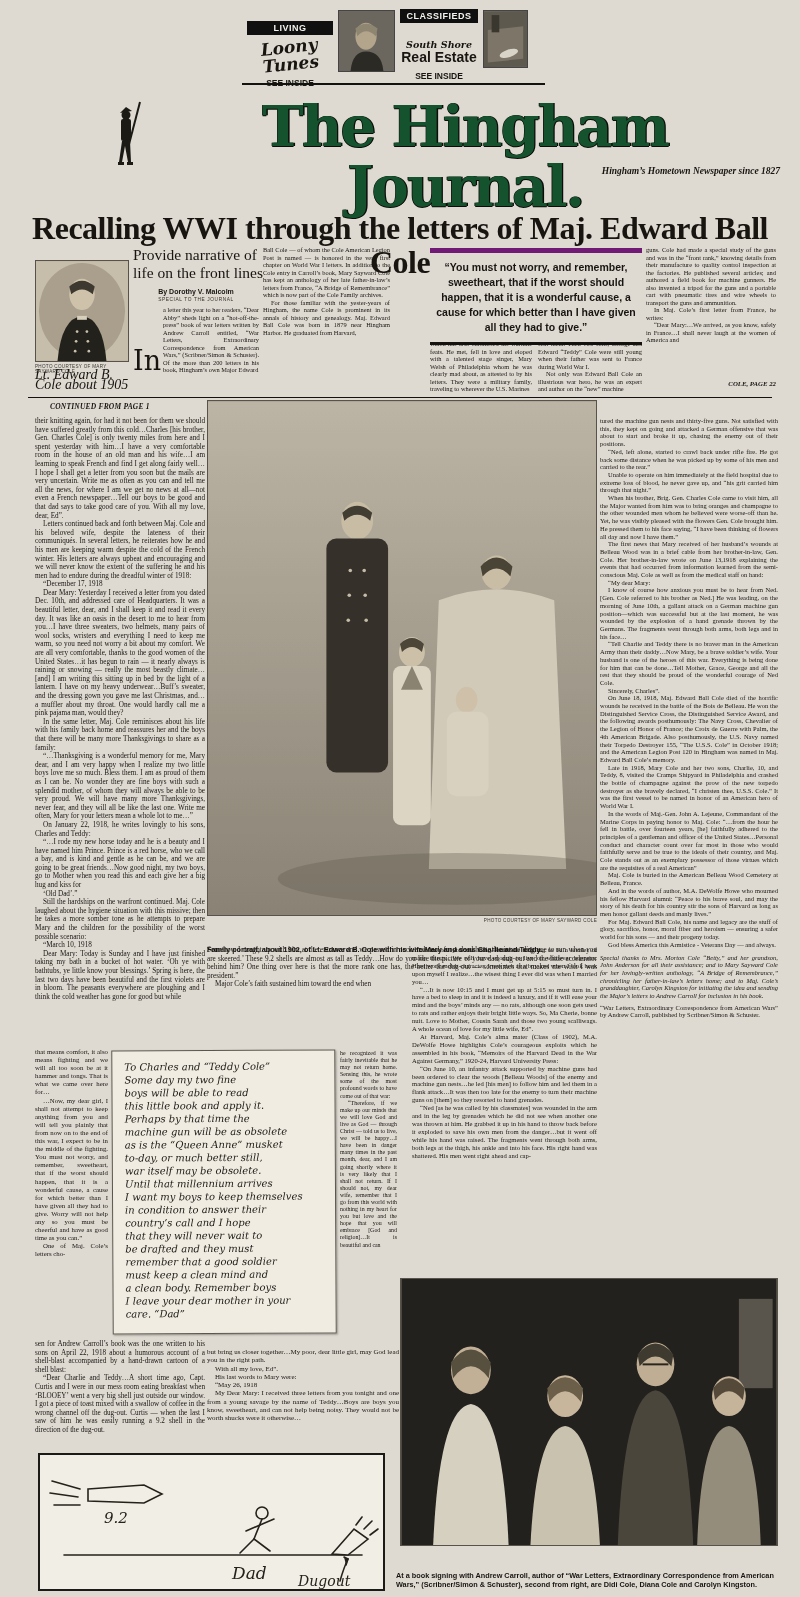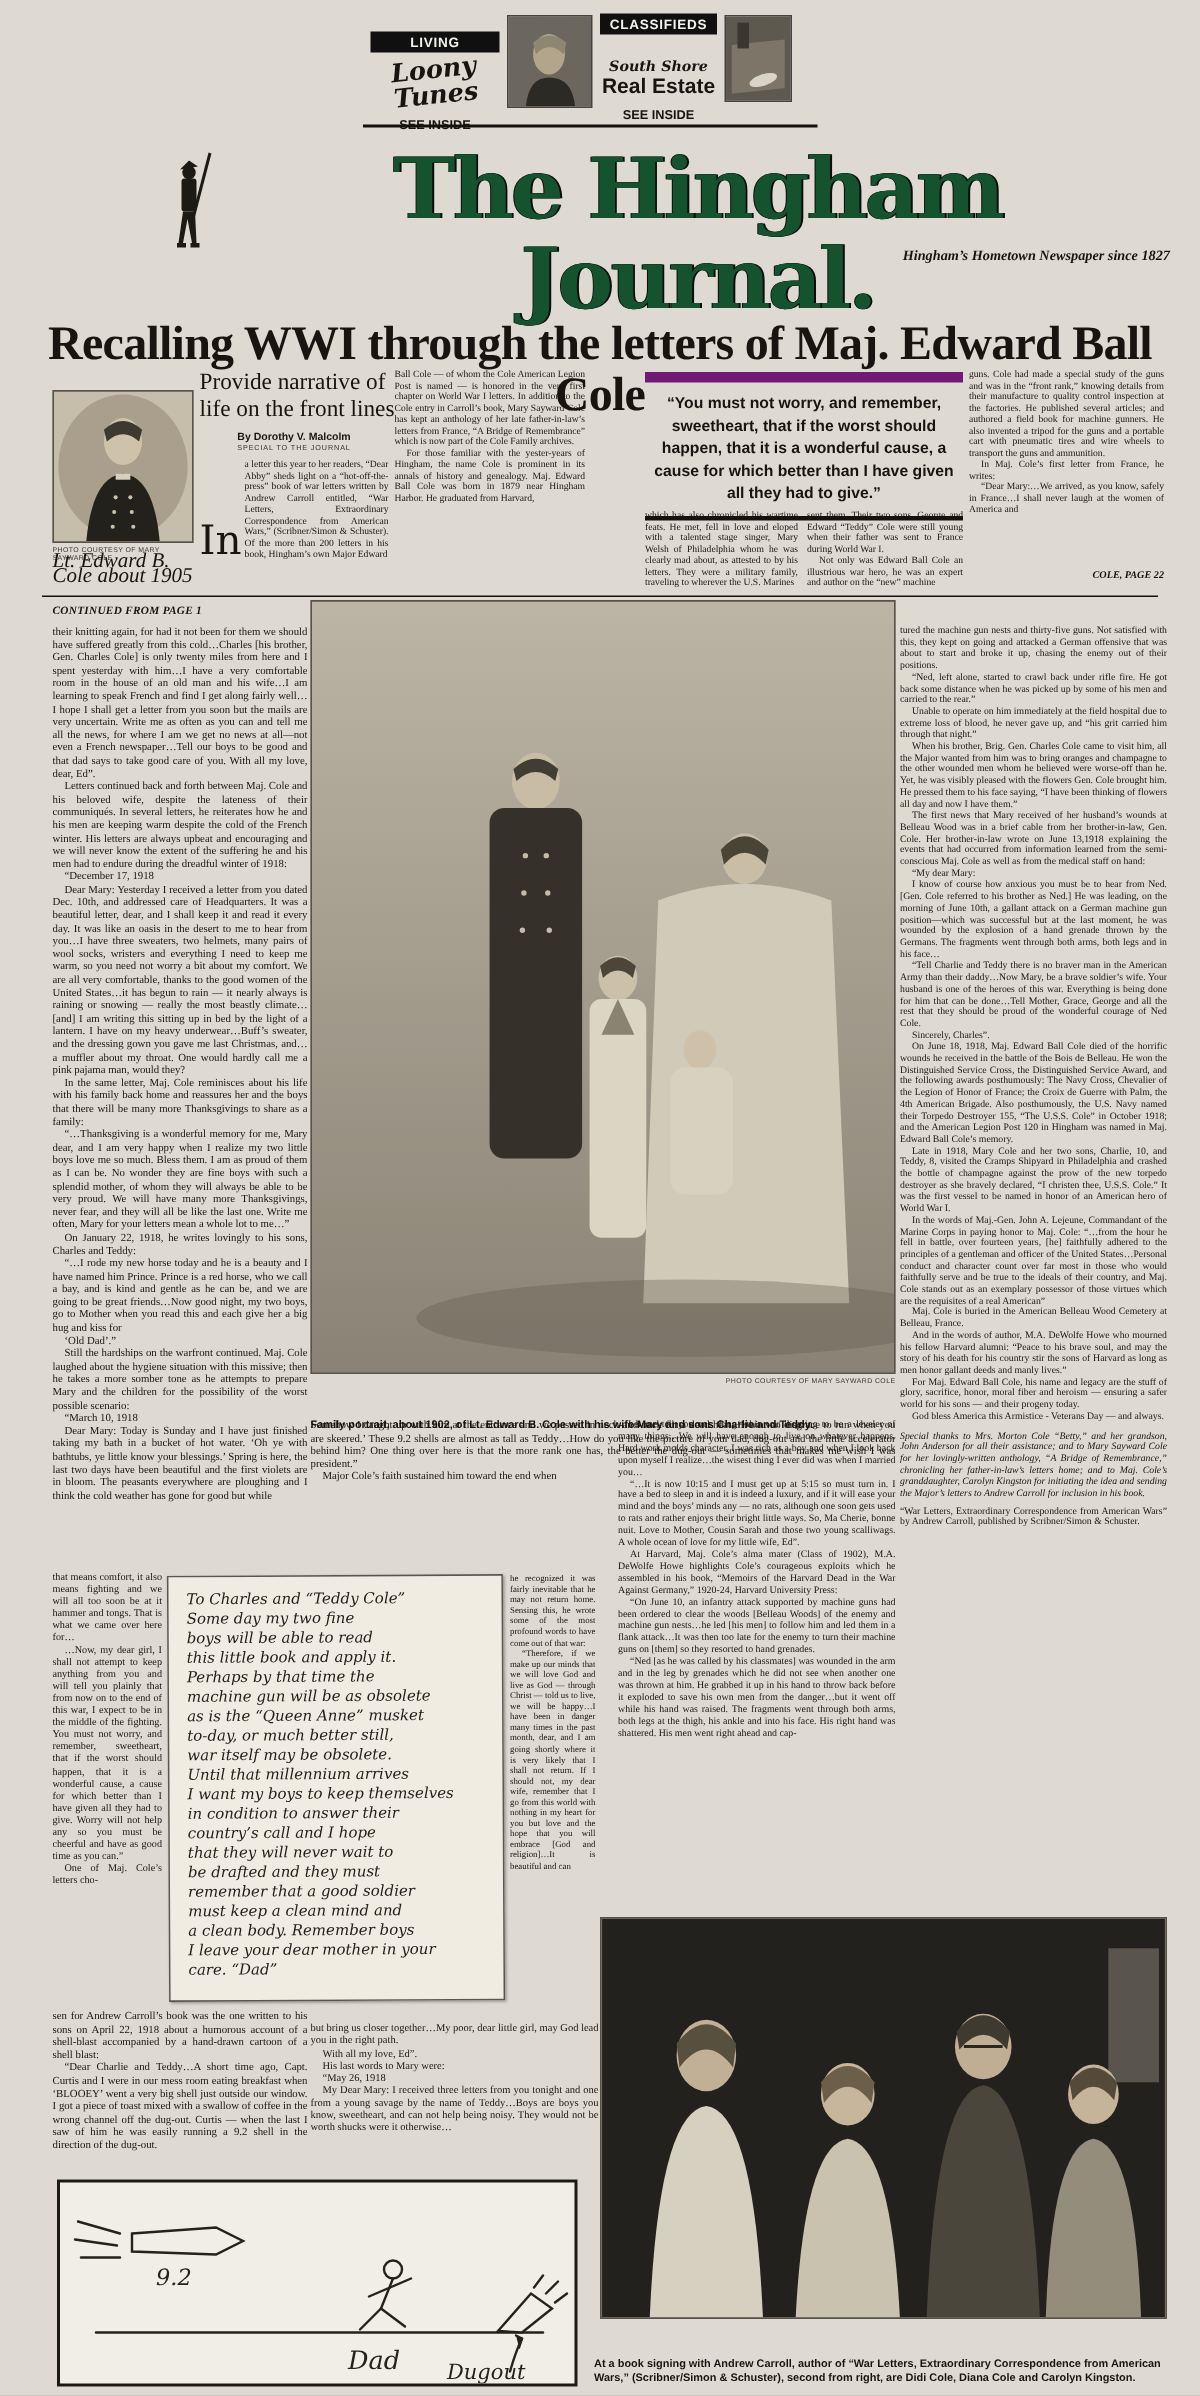--- a/index.html
+++ b/index.html
@@ -38,21 +38,21 @@
   .infobar .date{font-weight:bold;font-size:8px;letter-spacing:.3px;}
   .flagbox{width:8px;height:9px;background:#17150f;display:inline-block;position:relative;}
   .flagbox::after{content:"";position:absolute;left:2px;top:2px;width:4px;height:2px;background:#d8d4cb;}
   
   .headline{font-size:32px;font-weight:bold;text-align:center;letter-spacing:-.5px;line-height:34px;}
   .subhead{font-size:15.5px;line-height:17.5px;white-space:pre-line;}
   .byline{font-family:"Liberation Sans",sans-serif;font-weight:bold;font-size:7px;text-align:center;}
   .byline2{font-family:"Liberation Sans",sans-serif;font-size:4.8px;letter-spacing:.6px;text-align:center;color:#35312b;}
   .dropcap{float:left;font-size:27px;line-height:22px;padding-right:2px;font-family:"DejaVu Serif",serif;margin-top:44px;}
   .pullquote{font-family:"Liberation Sans",sans-serif;font-weight:bold;font-size:10.5px;line-height:15px;
-             text-align:center;border-top:7px solid #701a75;border-bottom:3px solid #14120f;padding:7px 5px;}
+             text-align:center;border-top:5px solid #701a75;border-bottom:3px solid #14120f;padding:7px 5px;}
   .jumpline{font-weight:bold;font-style:italic;font-size:6.8px;text-align:right;}
   .credit{font-family:"Liberation Sans",sans-serif;font-size:4.6px;letter-spacing:.3px;color:#3a362f;}
   .caption-ital{font-style:italic;font-size:14px;line-height:9.5px;}
   .caption-bold{font-family:"Liberation Sans",sans-serif;font-weight:bold;font-size:7.3px;line-height:8.8px;margin-top:21px;}
   .rule{background:#14120f;}
   .continued{font-weight:bold;font-style:italic;font-size:7.5px;letter-spacing:.2px;}
   
   .photo-frame{border:1px solid #57534b;overflow:hidden;background:#8d8578;}
   
   .letter{background:#f0ece2;border:1px solid #5a564e;box-shadow:1px 1px 2px rgba(40,38,33,.4);
@@ -155,21 +155,21 @@
     </div>
   <div class="abs paras front-body" style="left:646px;top:246px;width:130px;height:132px;">
       <p>guns. Cole had made a special study of the guns and was in the “front rank,” knowing details from their manufacture to quality control inspection at the factories. He published several articles; and authored a field book for machine gunners. He also invented a tripod for the guns and a portable cart with pneumatic tires and wire wheels to transport the guns and ammunition.</p>
       <p>In Maj. Cole’s first letter from France, he writes:</p>
       <p>“Dear Mary:…We arrived, as you know, safely in France…I shall never laugh at the women of America and</p>
     </div>
   <div class="abs jumpline" style="left:646px;top:380px;width:130px;">COLE, PAGE 22</div>
 
   <div class="abs rule" style="left:28px;top:397px;width:744px;height:1px;"></div>
 
-  <div class="abs continued" style="left:35px;top:402px;width:170px;">CONTINUED FROM PAGE 1</div>
+  <div class="abs continued" style="left:50px;top:402px;width:170px;">CONTINUED FROM PAGE 1</div>
 
   <div class="abs paras jump-body" style="left:35px;top:417px;width:170px;height:628px;">
       <p>their knitting again, for had it not been for them we should have suffered greatly from this cold…Charles [his brother, Gen. Charles Cole] is only twenty miles from here and I spent yesterday with him…I have a very comfortable room in the house of an old man and his wife…I am learning to speak French and find I get along fairly well…I hope I shall get a letter from you soon but the mails are very uncertain. Write me as often as you can and tell me all the news, for where I am we get no news at all—not even a French newspaper…Tell our boys to be good and that dad says to take good care of you. With all my love, dear, Ed”.</p>
       <p>Letters continued back and forth between Maj. Cole and his beloved wife, despite the lateness of their communiqués. In several letters, he reiterates how he and his men are keeping warm despite the cold of the French winter. His letters are always upbeat and encouraging and we will never know the extent of the suffering he and his men had to endure during the dreadful winter of 1918:</p>
       <p>“December 17, 1918</p>
       <p>Dear Mary: Yesterday I received a letter from you dated Dec. 10th, and addressed care of Headquarters. It was a beautiful letter, dear, and I shall keep it and read it every day. It was like an oasis in the desert to me to hear from you…I have three sweaters, two helmets, many pairs of wool socks, wristers and everything I need to keep me warm, so you need not worry a bit about my comfort. We are all very comfortable, thanks to the good women of the United States…it has begun to rain — it nearly always is raining or snowing — really the most beastly climate…[and] I am writing this sitting up in bed by the light of a lantern. I have on my heavy underwear…Buff’s sweater, and the dressing gown you gave me last Christmas, and…a muffler about my throat. One would hardly call me a pink pajama man, would they?</p>
       <p>In the same letter, Maj. Cole reminisces about his life with his family back home and reassures her and the boys that there will be many more Thanksgivings to share as a family:</p>
       <p>“…Thanksgiving is a wonderful memory for me, Mary dear, and I am very happy when I realize my two little boys love me so much. Bless them. I am as proud of them as I can be. No wonder they are fine boys with such a splendid mother, of whom they will always be able to be very proud. We will have many more Thanksgivings, never fear, and they will all be like the last one. Write me often, Mary for your letters mean a whole lot to me…”</p>
       <p>On January 22, 1918, he writes lovingly to his sons, Charles and Teddy:</p>
       <p>“…I rode my new horse today and he is a beauty and I have named him Prince. Prince is a red horse, who we call a bay, and is kind and gentle as he can be, and we are going to be great friends…Now good night, my two boys, go to Mother when you read this and each give her a big hug and kiss for</p>

